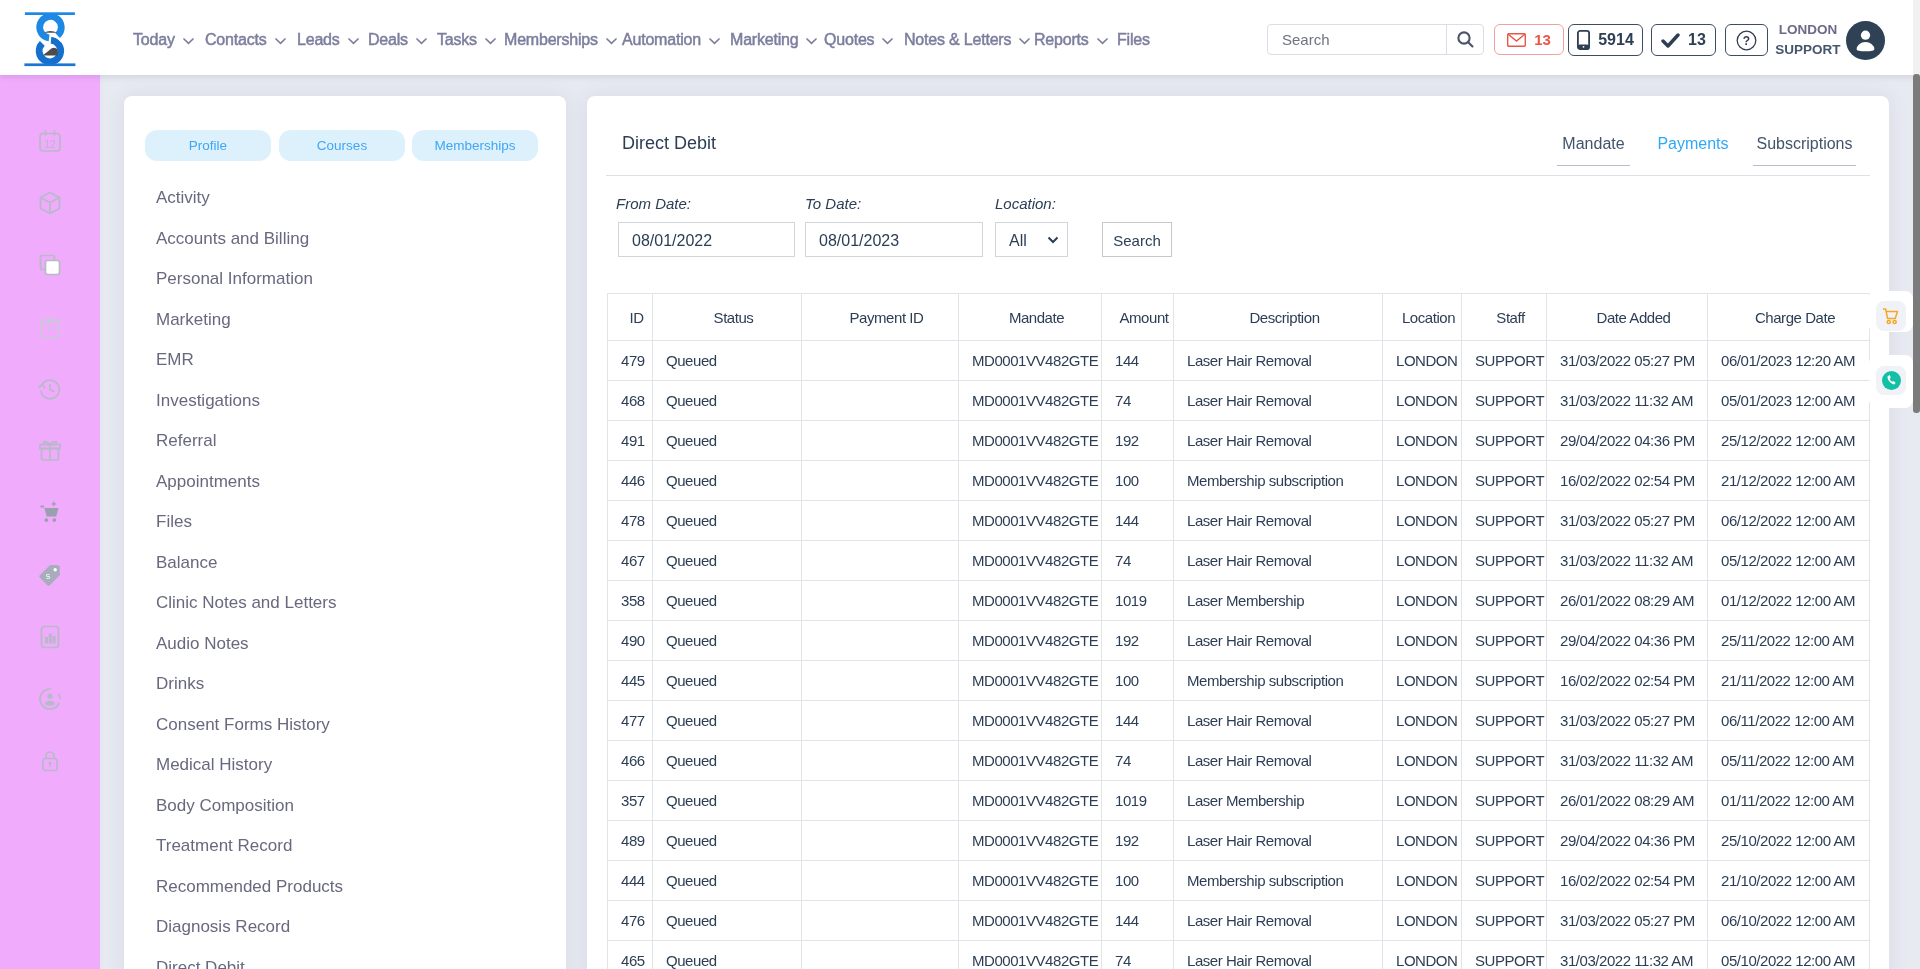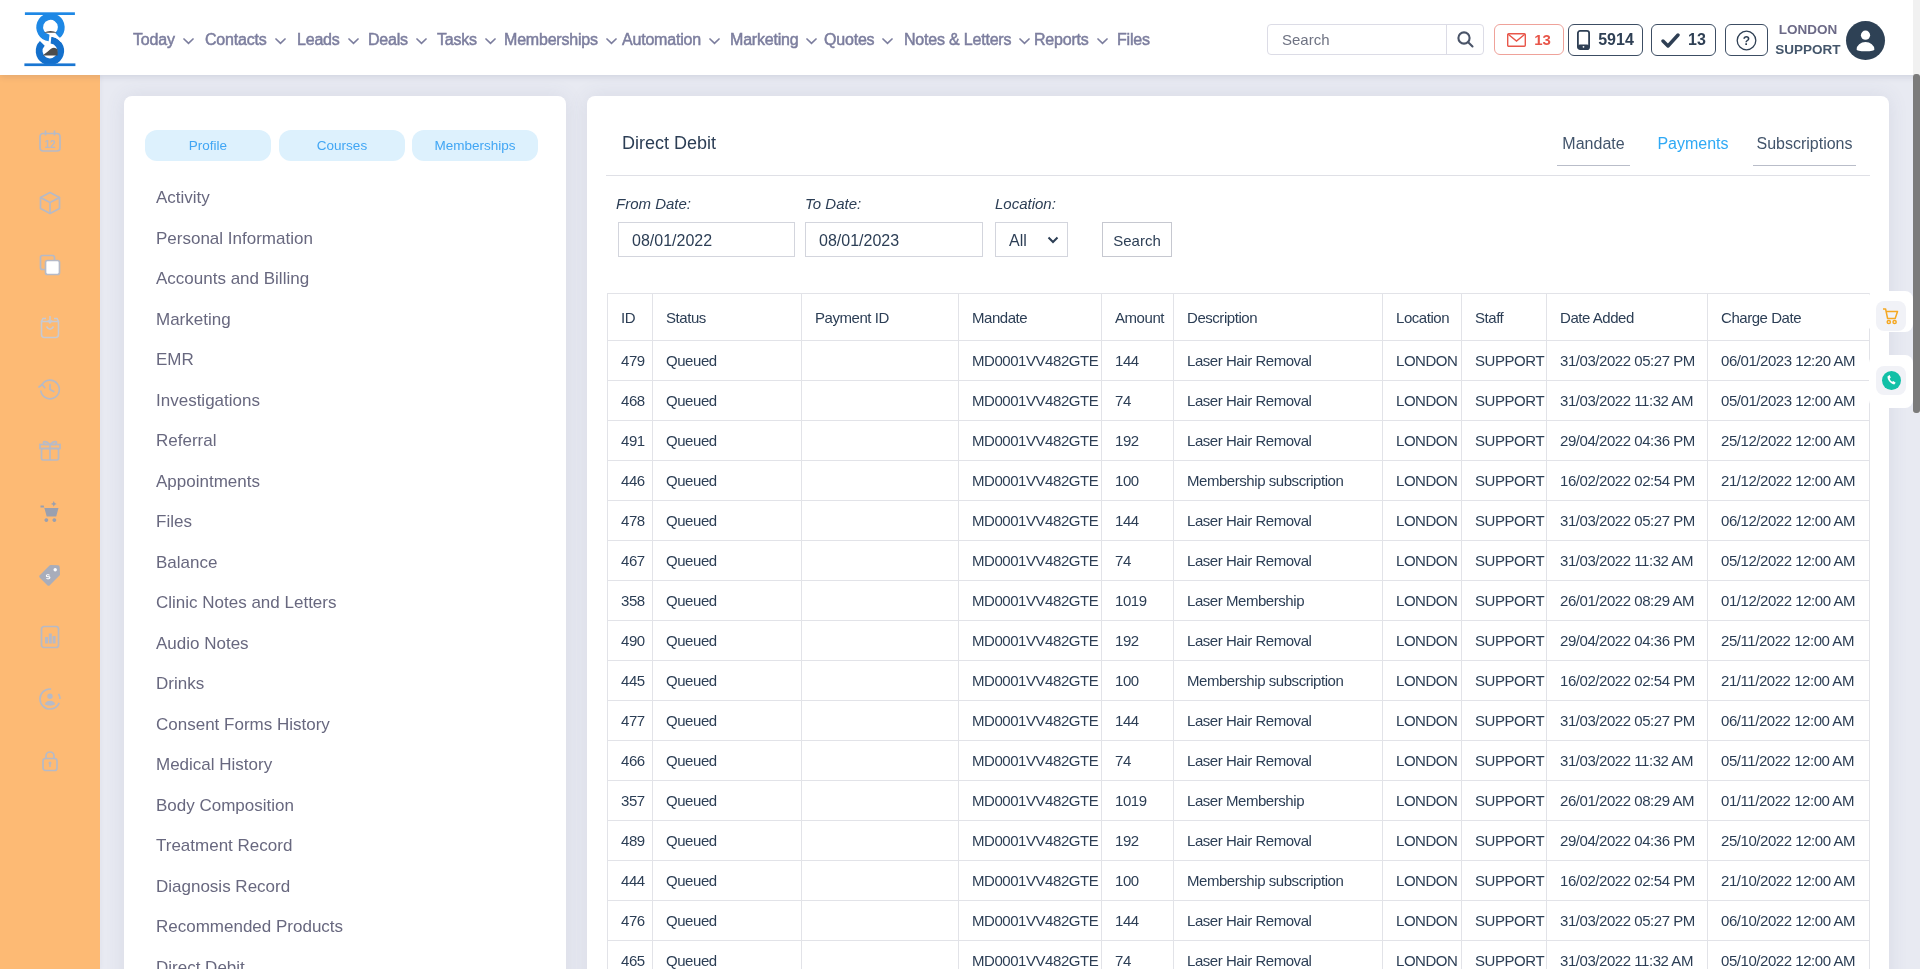--- a/index.html
+++ b/index.html
@@ -4,41 +4,41 @@
 <style>
   * { margin:0; padding:0; box-sizing:border-box; }
   html,body { width:1920px; height:969px; overflow:hidden; background:#e8eaf2;
     font-family:"Liberation Sans", sans-serif; }
   .abs { position:absolute; }
   #topbar { position:absolute; left:0; top:0; width:1920px; height:75px; background:#fff;
     box-shadow:0 2px 6px rgba(40,50,90,.12); z-index:5; }
   .nav-item { position:absolute; top:31px; font-size:16px; color:#7c7e9e; -webkit-text-stroke:.5px #7c7e9e;
     letter-spacing:-.2px; white-space:nowrap; }
   .nav-item svg { margin-left:8px; }
-  #rail { position:absolute; left:0; top:75px; width:100px; height:894px; background:#fdba74;
-    box-shadow:1px 0 4px rgba(40,50,90,.04); z-index:4;font-weight:bold; }
+  #rail { position:absolute; left:0; top:75px; width:100px; height:894px; background:#f0abfc;
+    box-shadow:1px 0 4px rgba(40,50,90,.04); z-index:4; }
   .rail-ic { position:absolute; left:37px; width:26px; height:26px; }
   .card { position:absolute; background:#fff; border-radius:8px; box-shadow:0 0 20px rgba(70,80,120,.10); }
   #leftcard { left:124px; top:96px; width:442px; height:900px; }
   #maincard { left:587px; top:96px; width:1302px; height:900px; }
   .ltab { position:absolute; top:34px; height:31px; width:126px; background:#ddf1fd; color:#41a6f4;
     font-size:13.5px; line-height:31px; text-align:center; border-radius:12px; }
   .menu { position:absolute; left:32px; top:82px; }
   .menu div { height:40.5px; line-height:40.5px; font-size:17px; color:#68687f; white-space:nowrap; }
   #dd-title { position:absolute; left:35px; top:37px; font-size:18px; color:#2c3e55; }
   .rtab { position:absolute; top:39px; font-size:16px; color:#42546b; text-align:center; }
   .rtab.inactive { border-bottom:1px solid #b9bdc9; padding-bottom:12px; }
   #divider { position:absolute; left:19px; top:79px; width:1264px; height:1px; background:#dfe0e6; }
   .flabel { position:absolute; top:99px; font-size:15px; color:#2c3e55;font-style:italic; }
   .finput { position:absolute; top:126px; height:35px; border:1px solid #d3d5dd; border-radius:0;
     background:#fff; font-size:16px; color:#2c3e55; line-height:36px; padding-left:13px; }
   table { border-collapse:collapse; table-layout:fixed; width:1262px; background:#fff; }
   td, th { border:1px solid #e2e3e8; font-size:15px; letter-spacing:-.45px; color:#2c3e55; text-align:left;
     padding:0 0 0 13px; font-weight:normal; white-space:nowrap; overflow:hidden; }
-  th { height:47px; }
+  th { height:47px;text-align:center; }
   td { height:40px; }
   .tr-btn { position:absolute; top:24px; height:32px; border-radius:6px; background:#fff;
     display:flex; align-items:center; justify-content:center; gap:8px;
     font-size:16px; font-weight:bold; color:#2e3f54; }
 </style>
 </head>
 <body>
 
 <div id="topbar">
   <svg class="abs" style="left:24px;top:10px" width="52" height="58" viewBox="0 0 52 58">
@@ -202,38 +202,38 @@
       </g>
   </svg>
 </div>
 
 <div class="card" id="leftcard">
   <div class="ltab" style="left:21px">Profile</div>
   <div class="ltab" style="left:155px">Courses</div>
   <div class="ltab" style="left:288px">Memberships</div>
   <div class="menu">
     <div>Activity</div>
+    <div>Accounts and Billing</div>
     <div>Personal Information</div>
-    <div>Accounts and Billing</div>
     <div>Marketing</div>
     <div>EMR</div>
     <div>Investigations</div>
     <div>Referral</div>
     <div>Appointments</div>
     <div>Files</div>
     <div>Balance</div>
     <div>Clinic Notes and Letters</div>
     <div>Audio Notes</div>
     <div>Drinks</div>
     <div>Consent Forms History</div>
     <div>Medical History</div>
     <div>Body Composition</div>
     <div>Treatment Record</div>
+    <div>Recommended Products</div>
     <div>Diagnosis Record</div>
-    <div>Recommended Products</div>
     <div>Direct Debit</div>
   </div>
 </div>
 
 <div class="card" id="maincard">
   <div id="dd-title">Direct Debit</div>
   <div class="rtab inactive" style="left:970px;width:73px">Mandate</div>
   <div class="rtab" style="left:1070px;width:72px;color:#2fa9f5">Payments</div>
   <div class="rtab inactive" style="left:1166px;width:103px">Subscriptions</div>
   <div id="divider"></div>

